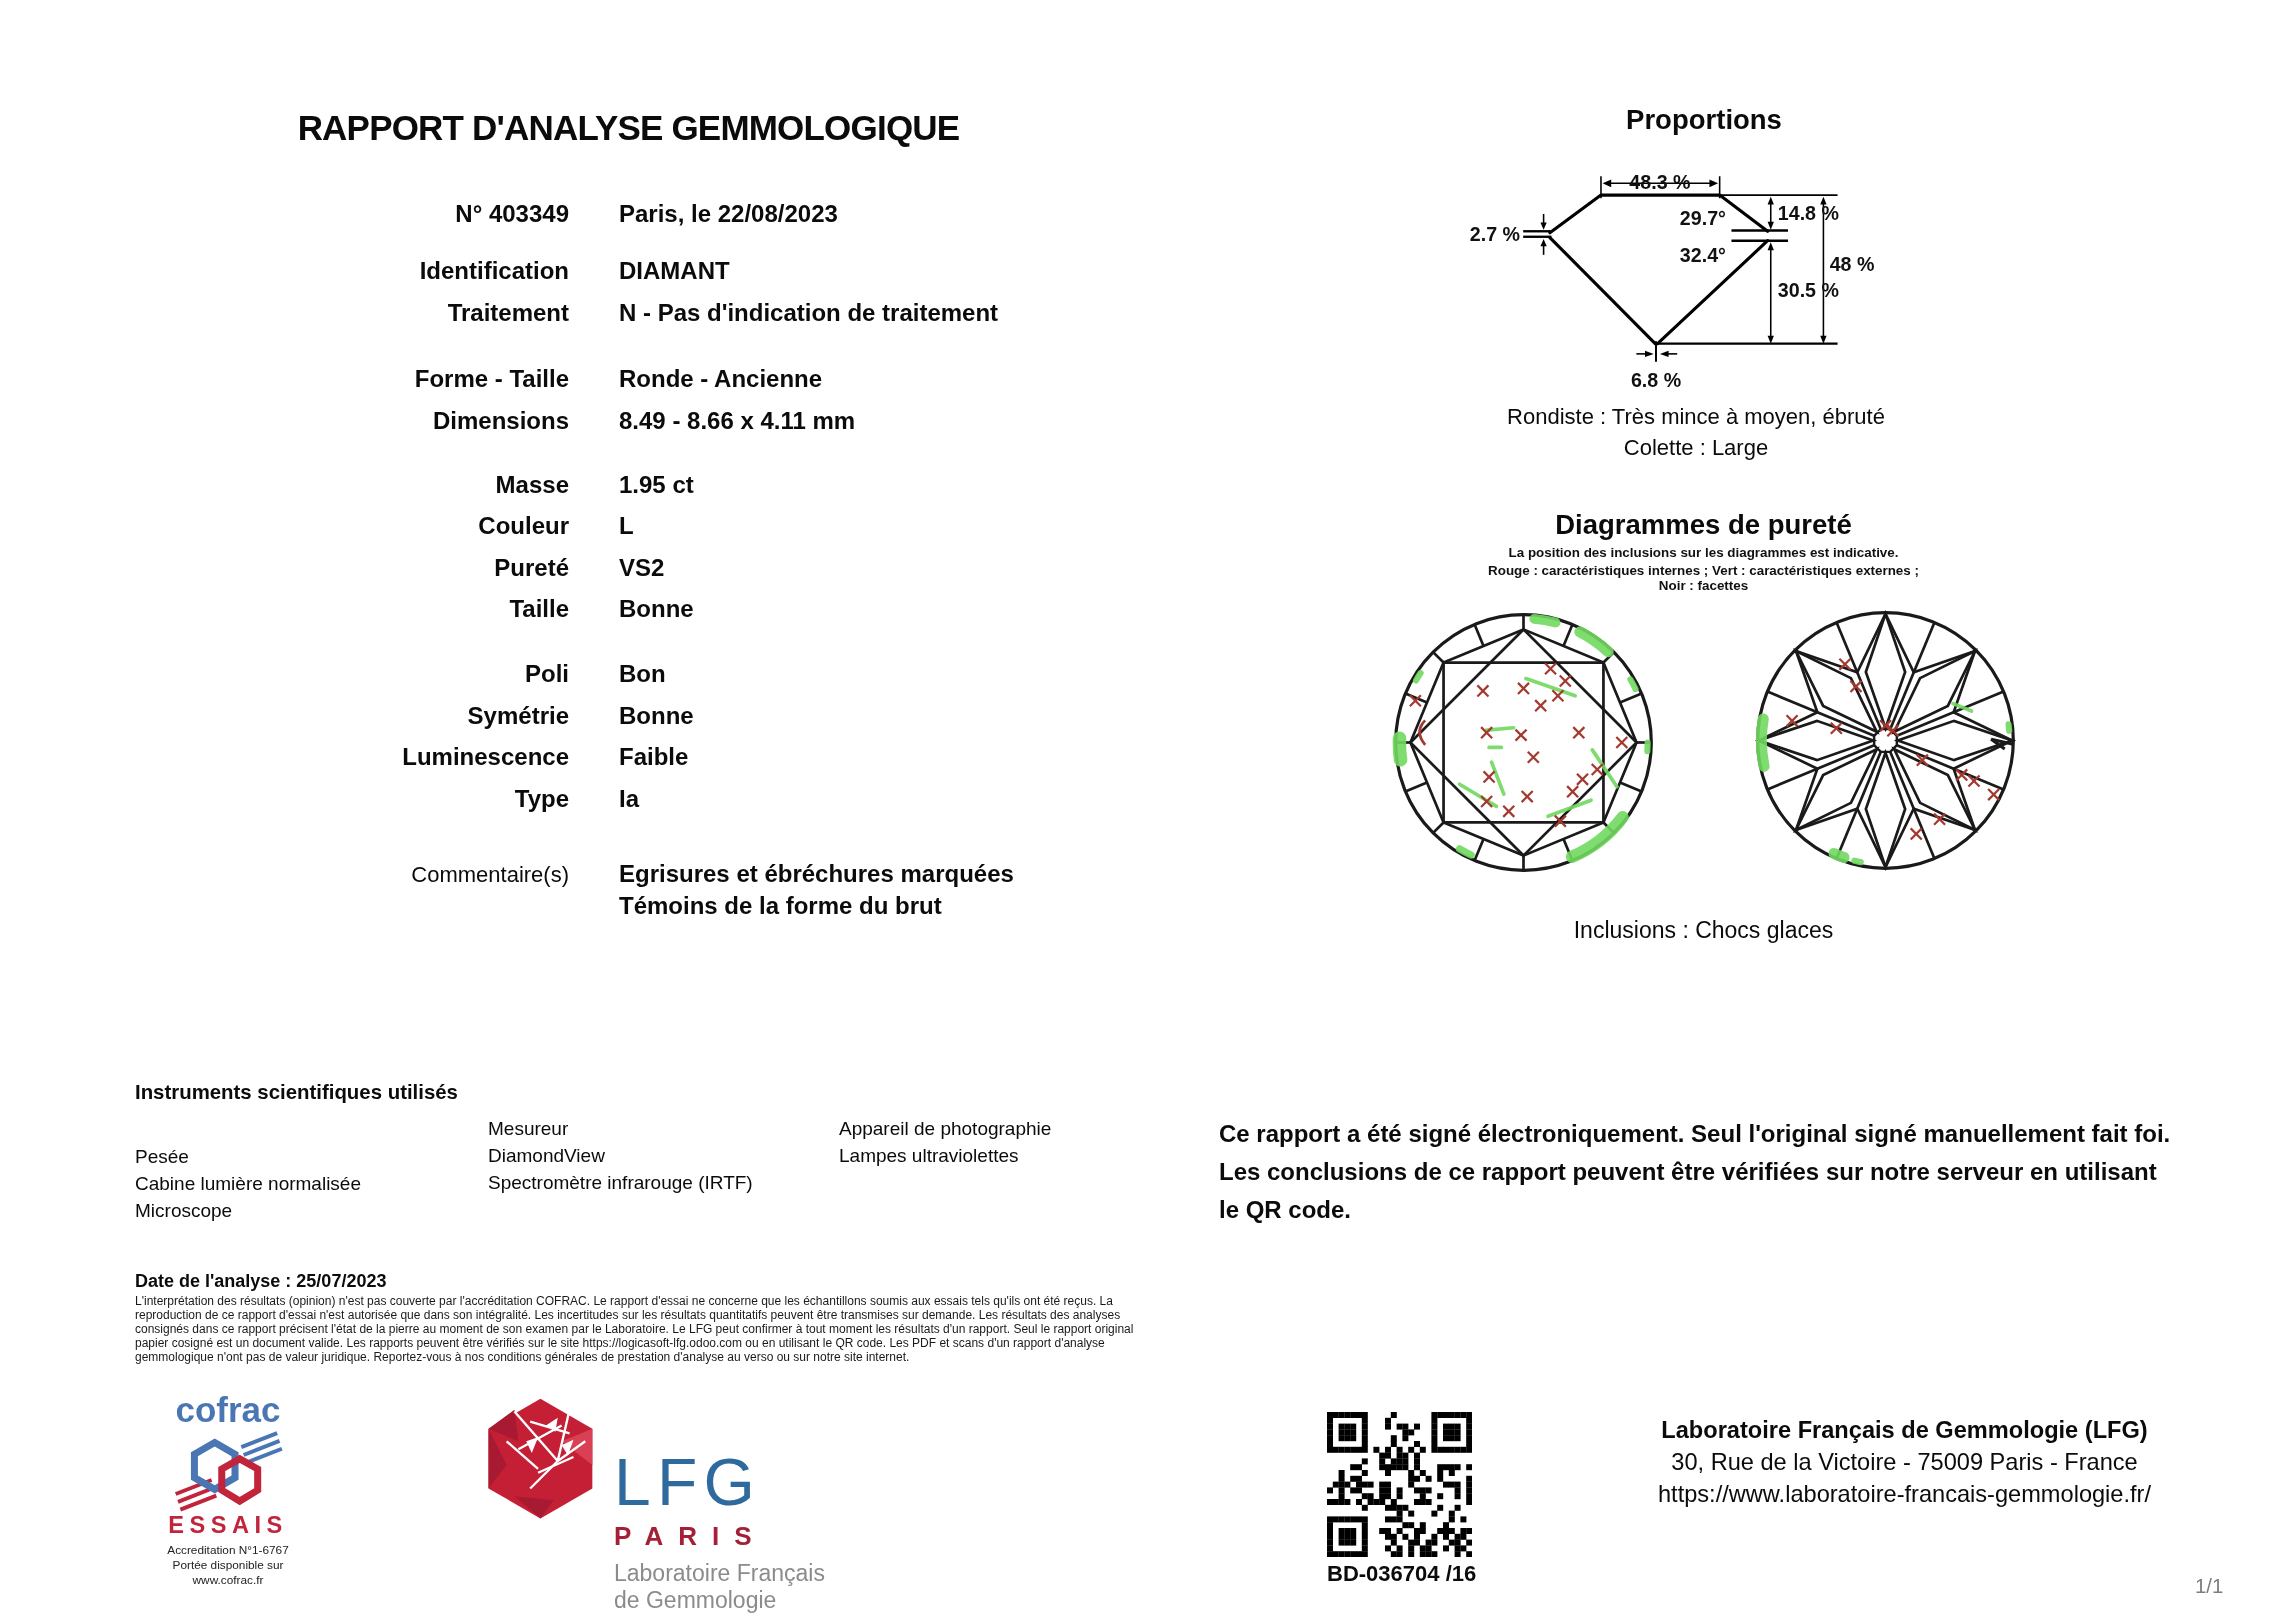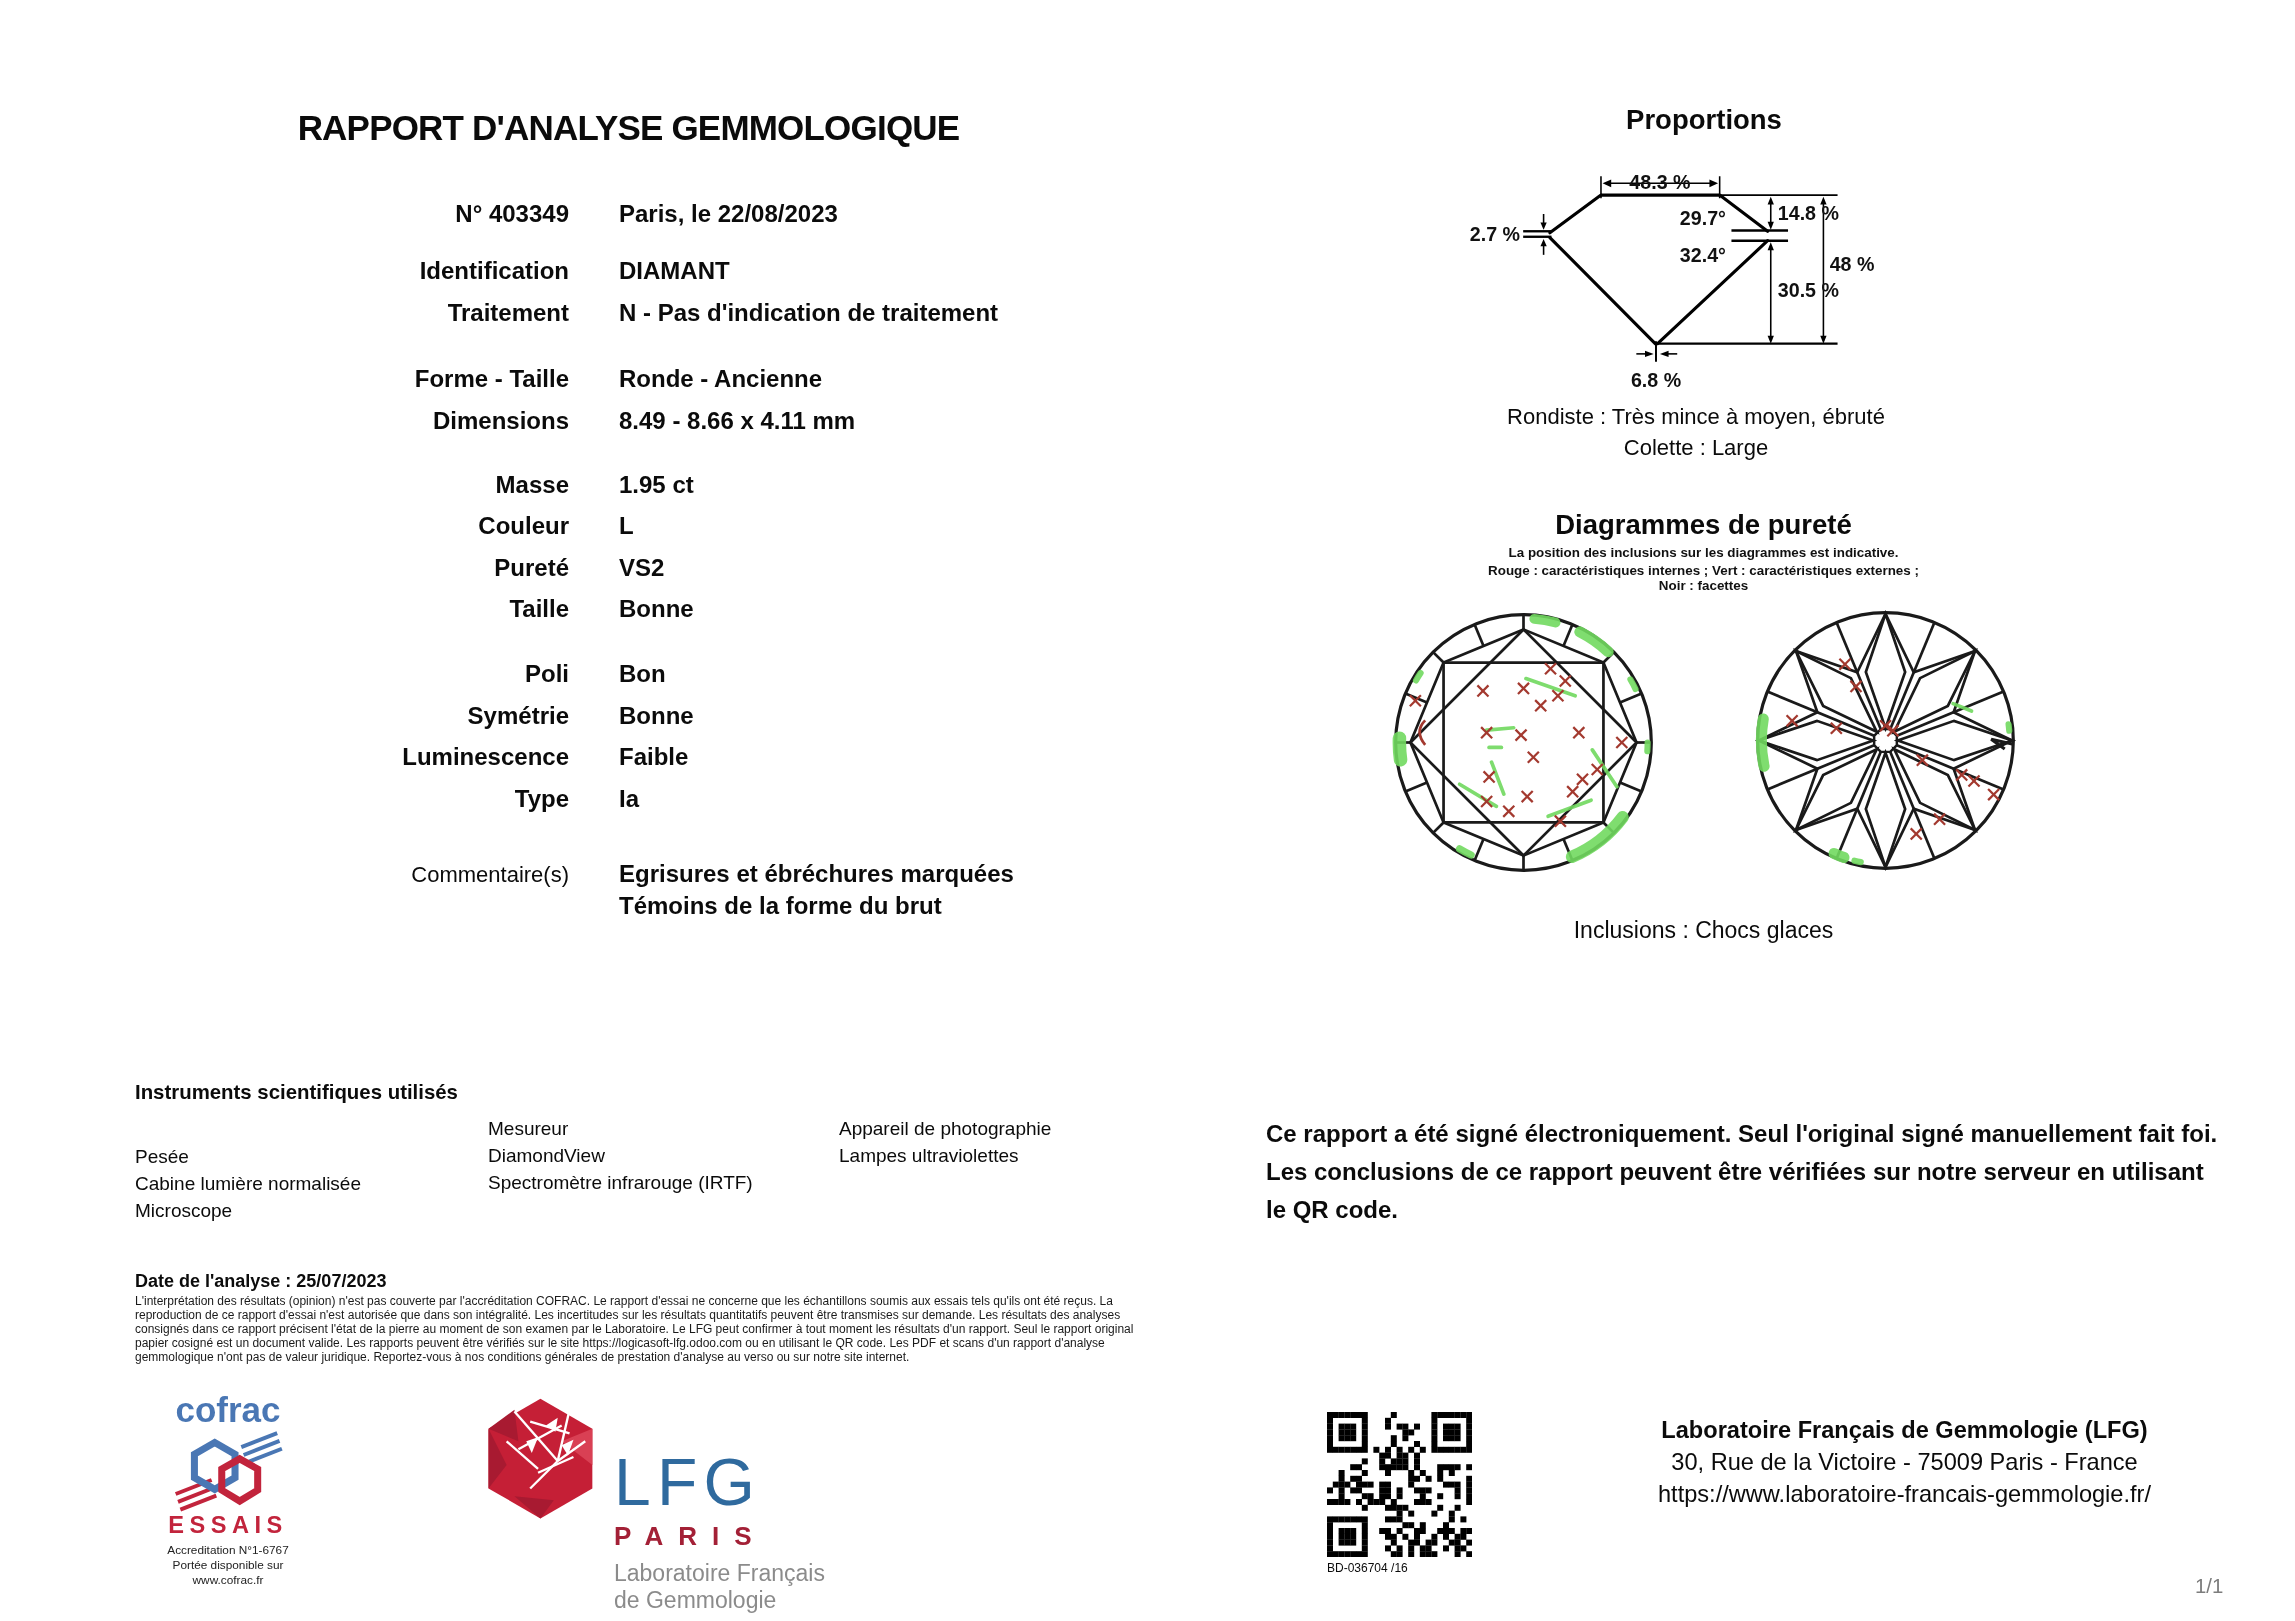--- a/index.html
+++ b/index.html
@@ -25,21 +25,21 @@
   .sig{font-size:24px;font-weight:700;line-height:38px;}
   .adate{font-size:18px;font-weight:600;}
   .legal{font-size:12px;line-height:14px;font-weight:400;color:#1a1a1a;}
   
   .cofrac-word{font-size:35px;font-weight:800;color:#4a77b4;text-align:center;letter-spacing:0px;}
   .essais{font-size:23.6px;font-weight:800;color:#c2243c;letter-spacing:5.5px;text-align:center;}
   .cofrac-small{font-size:11.8px;line-height:15px;text-align:center;color:#222;font-weight:500;}
   .lfg-acro{font-size:66px;font-weight:500;color:#2f6a9e;letter-spacing:6.3px;line-height:68px;}
   .lfg-city{font-size:26px;font-weight:700;color:#a32036;letter-spacing:15px;margin-top:4.7px;}
   .lfg-gray{font-size:23px;color:#8b8b8b;line-height:27.5px;margin-top:7.9px;font-weight:500;}
-  .qr-label{font-size:12px;font-weight:400;}
+  .qr-label{font-size:22px;font-weight:700;}
   .contact{width:573px;text-align:center;font-size:23.6px;line-height:32px;}
   .contact .c1{font-weight:700;}
   .contact .cx{font-weight:500;}
   .pageno{font-size:20.4px;color:#7d7d7d;font-weight:500;}
   svg text{font-family:"Liberation Sans",sans-serif;}
   .dimtxt{font-size:25px;font-weight:600;fill:#111;}
 </style>
 </head>
 <body>
 
@@ -317,21 +317,21 @@
 <div class="abs instr-col" style="left:488px;top:1115px;">
   <div>Mesureur</div>
   <div>DiamondView</div>
   <div>Spectromètre infrarouge (IRTF)</div>
 </div>
 <div class="abs instr-col" style="left:839px;top:1115px;">
   <div>Appareil de photographie</div>
   <div>Lampes ultraviolettes</div>
 </div>
 
-<div class="abs sig" style="left:1219px;top:1115px;width:954px;margin-left:47px;">Ce rapport a été signé électroniquement. Seul l'original signé manuellement fait foi. Les conclusions de ce rapport peuvent être vérifiées sur notre serveur en utilisant le QR code.</div>
+<div class="abs sig" style="left:1219px;top:1115px;width:954px;">Ce rapport a été signé électroniquement. Seul l'original signé manuellement fait foi. Les conclusions de ce rapport peuvent être vérifiées sur notre serveur en utilisant le QR code.</div>
 
 <div class="abs adate" style="left:135px;top:1271px;">Date de l'analyse : 25/07/2023</div>
 <div class="abs legal" style="left:135px;top:1294px;width:1021px;">L'interprétation des résultats (opinion) n'est pas couverte par l'accréditation COFRAC. Le rapport d'essai ne concerne que les échantillons soumis aux essais tels qu'ils ont été reçus. La reproduction de ce rapport d'essai n'est autorisée que dans son intégralité. Les incertitudes sur les résultats quantitatifs peuvent être transmises sur demande. Les résultats des analyses consignés dans ce rapport précisent l'état de la pierre au moment de son examen par le Laboratoire. Le LFG peut confirmer à tout moment les résultats d'un rapport. Seul le rapport original papier cosigné est un document valide. Les rapports peuvent être vérifiés sur le site https://logicasoft-lfg.odoo.com ou en utilisant le QR code. Les PDF et scans d'un rapport d'analyse gemmologique n'ont pas de valeur juridique. Reportez-vous à nos conditions générales de prestation d'analyse au verso ou sur notre site internet.</div>
 
 <div class="abs" style="left:155px;top:1390px;width:146px;">
   <div class="cofrac-word">cofrac</div>
   <svg width="118" height="82" viewBox="0 0 150 105" style="display:block;margin:0 auto;">
     <line x1="92" y1="22" x2="138" y2="4" stroke="#4a77b4" stroke-width="5"></line>
     <line x1="95" y1="32" x2="141" y2="14" stroke="#4a77b4" stroke-width="5"></line>
     <line x1="98" y1="42" x2="144" y2="24" stroke="#4a77b4" stroke-width="5"></line>

